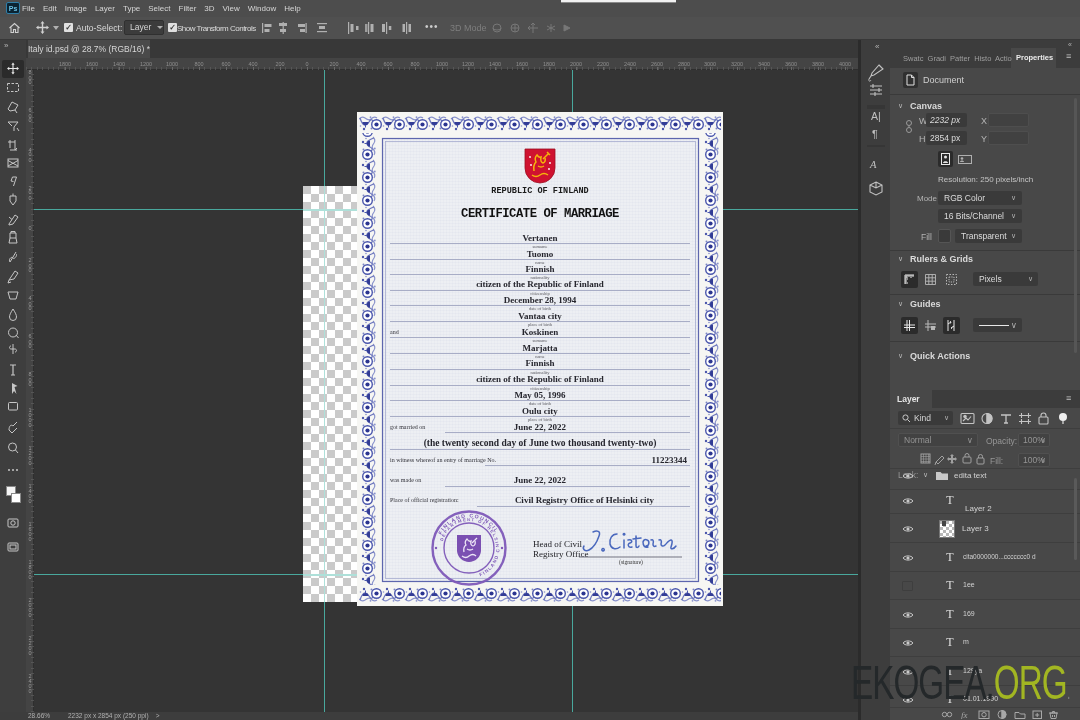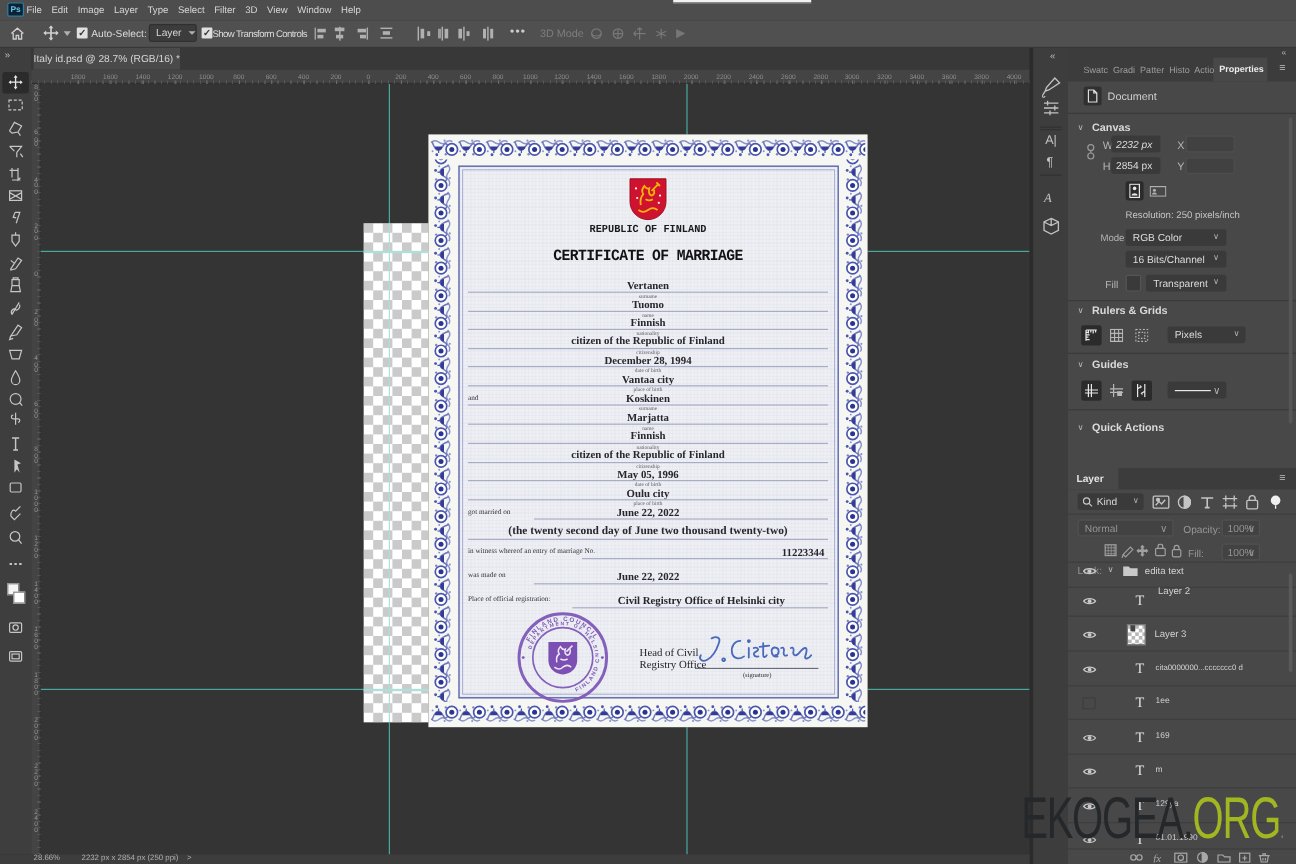--- a/index.html
+++ b/index.html
@@ -746,21 +746,21 @@
       <svg class="abs" style="left:12px;top:288px;" width="12" height="8" viewBox="0 0 12 8">
             <path d="M1 4 C3 1.2 9 1.2 11 4 C9 6.8 3 6.8 1 4 Z" stroke="#c9c9c9" fill="none"></path>
             <circle cx="6" cy="4" r="1.6" fill="#c9c9c9"></circle>
           </svg>
       <div class="abs" style="left:33px;top:63px;color:#b8b8b8;font-size:7px;">∨</div>
       <svg class="abs" style="left:45px;top:62px;" width="14" height="11" viewBox="0 0 14 11">
             <path d="M1 2 H5.5 L7 3.5 H13 V10 H1 Z" fill="#c9c9c9"></path>
           </svg>
       <div class="abs" style="left:64px;top:63px;color:#d2d2d2;font-size:8px;">edita text</div>
       <div class="abs" style="left:53px;top:84.5px;width:14px;text-align:center;color:#e0e0e0;font-size:12px;font-family:'Liberation Serif',serif;">T</div>
-      <div class="abs" style="left:75px;top:80px;color:#d2d2d2;font-size:8px;">Layer 2</div>
+      <div class="abs" style="left:75px;top:96px;color:#d2d2d2;font-size:8px;">Layer 2</div>
       <div class="abs" style="left:53px;top:141.5px;width:14px;text-align:center;color:#e0e0e0;font-size:12px;font-family:'Liberation Serif',serif;">T</div>
       <div class="abs" style="left:73px;top:144.5px;color:#d2d2d2;font-size:6.5px;">cita0000000...ccccccc0 d</div>
       <div class="abs" style="left:53px;top:170px;width:14px;text-align:center;color:#e0e0e0;font-size:12px;font-family:'Liberation Serif',serif;">T</div>
       <div class="abs" style="left:73px;top:173px;color:#d2d2d2;font-size:7px;">1ee</div>
       <div class="abs" style="left:53px;top:198.5px;width:14px;text-align:center;color:#e0e0e0;font-size:12px;font-family:'Liberation Serif',serif;">T</div>
       <div class="abs" style="left:73px;top:201.5px;color:#d2d2d2;font-size:7px;">169</div>
       <div class="abs" style="left:53px;top:227px;width:14px;text-align:center;color:#e0e0e0;font-size:12px;font-family:'Liberation Serif',serif;">T</div>
       <div class="abs" style="left:73px;top:230px;color:#d2d2d2;font-size:7px;">m</div>
       <div class="abs" style="left:53px;top:255.5px;width:14px;text-align:center;color:#e0e0e0;font-size:12px;font-family:'Liberation Serif',serif;">T</div>
       <div class="abs" style="left:73px;top:258.5px;color:#d2d2d2;font-size:7px;">129ya</div>

